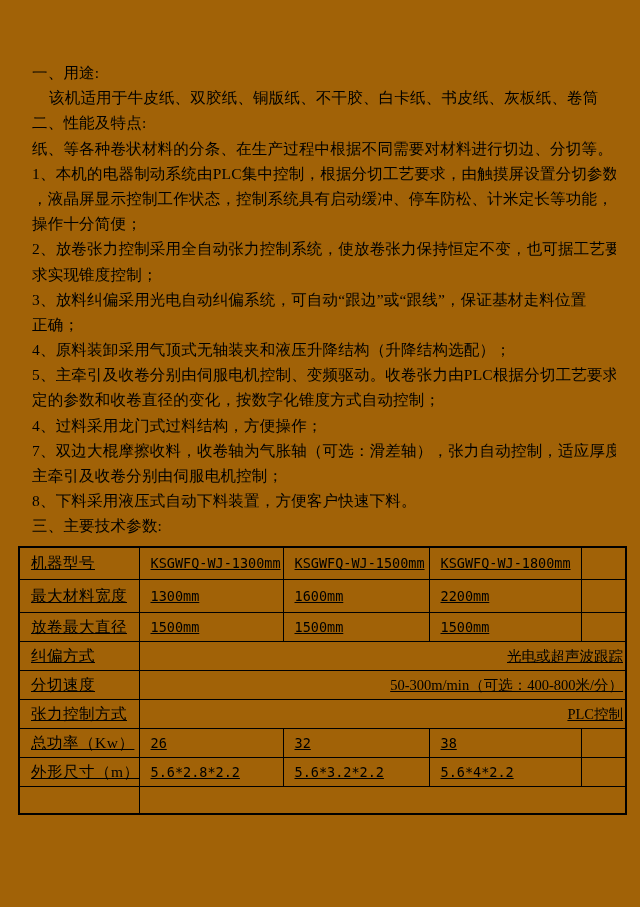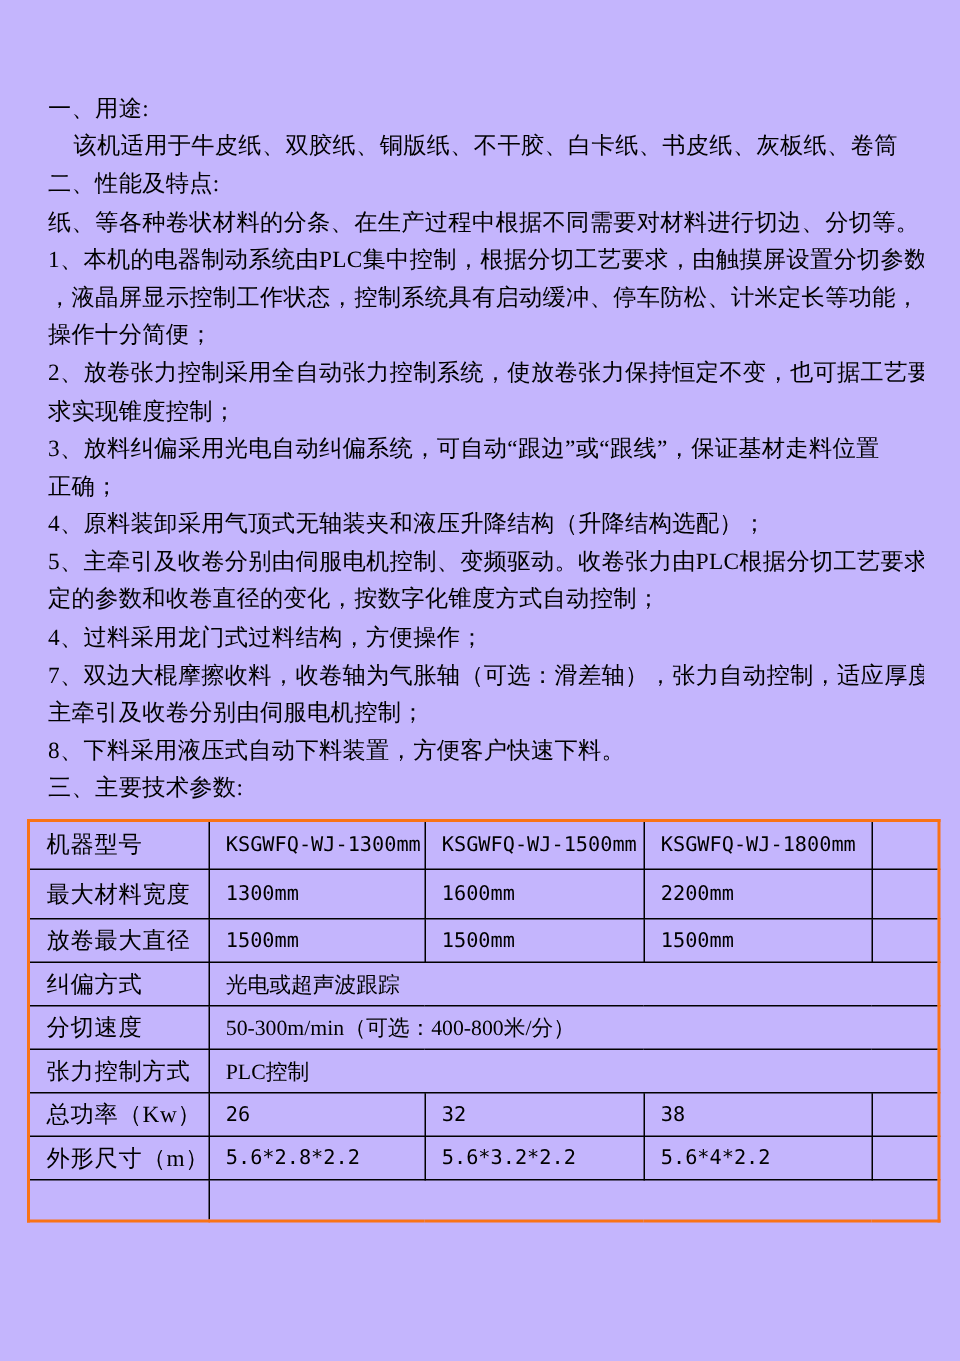--- a/index.html
+++ b/index.html
@@ -6,59 +6,60 @@
   html, body { margin: 0; padding: 0; }
   body {
     background: #ffffff;
     color: #000000;
     font-family: "Liberation Serif", "DejaVu Serif", serif;
   }
   .page {
     position: relative;
     width: 640px;
     height: 907px;
-    background: #c4b5fd;
+    background: #a16207;
     overflow: hidden;
   }
   .text-block {
     padding: 60px 24px 0 32px;
     font-size: 15.5px;
     letter-spacing: 0.2px;
   }
   .line {
     height: 25.2px;
     line-height: 25.2px;
     white-space: nowrap;
     overflow: hidden;
   }
   .line.indent { text-indent: 17px; }
   table.spec {
     border-collapse: collapse;
     table-layout: fixed;
     width: 607px;
     margin: 7px 0 0 18px;
-    border: 2px solid #f97316;
+    border: 2px solid #000000;
+    text-decoration: underline;
   }
   table.spec td {
     border: 1.5px solid #000000;
     padding: 0 2px 0 11px;
     overflow: hidden;
     white-space: nowrap;
     vertical-align: middle;
   }
   td.lbl {
     font-size: 15.5px;
     letter-spacing: 0.5px;
   }
   td.v {
     font-family: "DejaVu Sans Mono", "Liberation Mono", monospace;
     font-size: 13.5px;
   }
   td.merged {
-    text-align: left;
+    text-align: right;
     padding-right: 215px;
     font-size: 14.5px;
   }
   tr.rh-tall { height: 33px; }
   tr.rh-mid  { height: 29px; }
   tr.rh-last { height: 27px; }
 </style>
 </head>
 <body>
 

